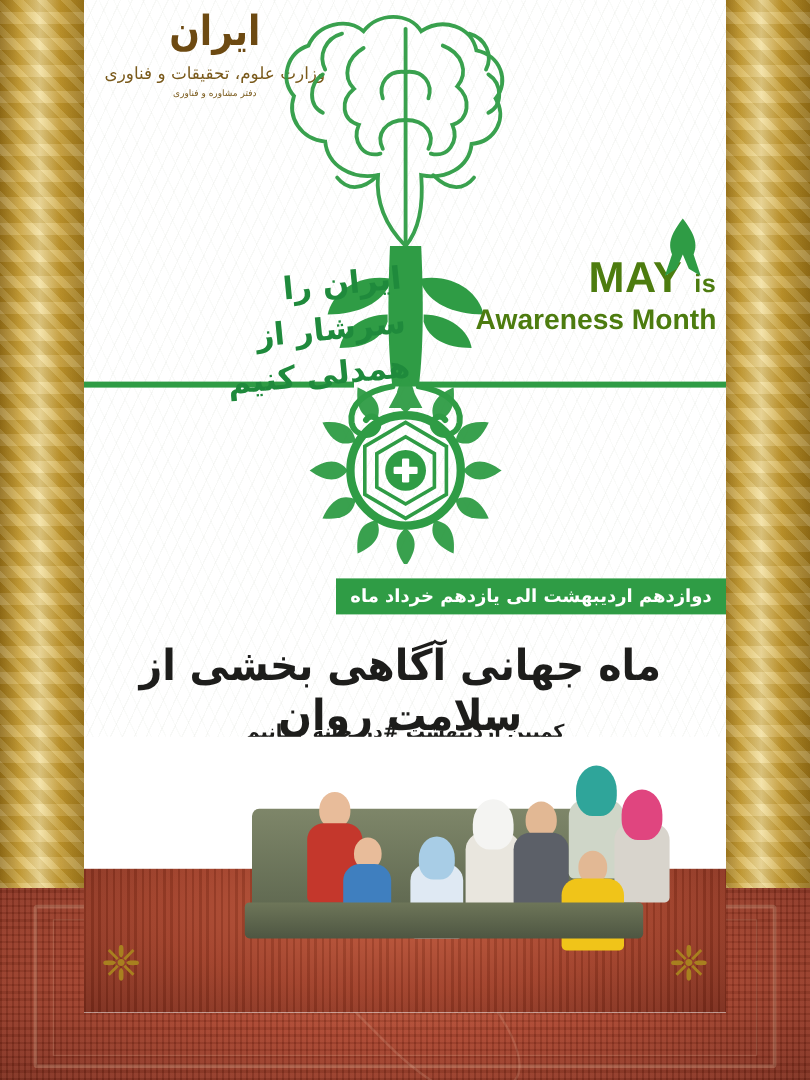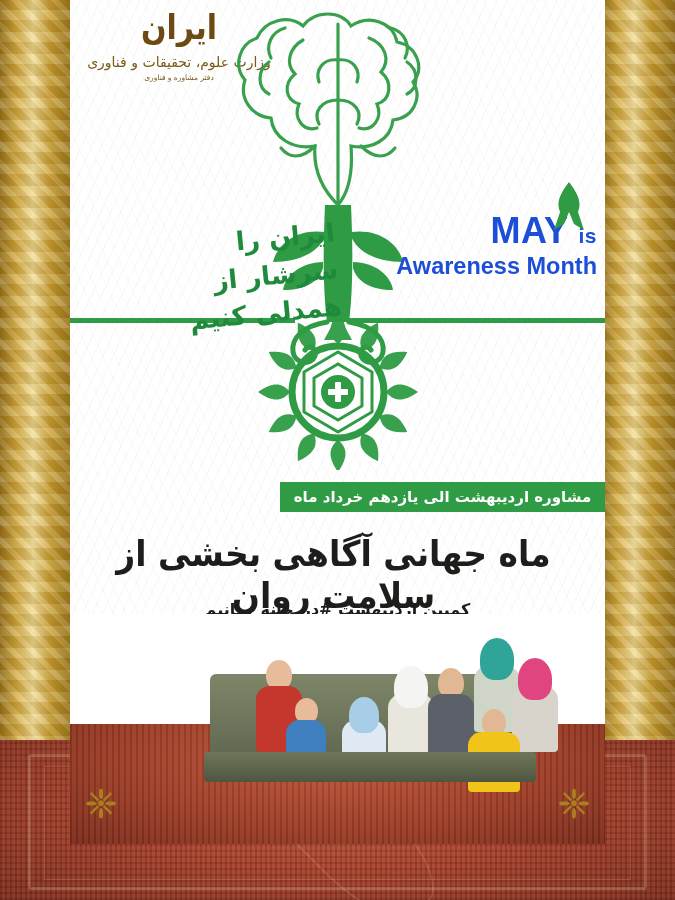--- a/index.html
+++ b/index.html
@@ -159,21 +159,21 @@
   }
   .slogan-fa div { white-space: nowrap; }
 
   
   .headline-en {
     position: absolute;
     right: 8px;
     top: 212px;
     width: 246px;
     text-align: right;
-    color: #1d4ed8;
+    color: #4d7c0f;
   }
   .headline-line1 {
     font-size: 36px;
     font-weight: bold;
     letter-spacing: .5px;
     line-height: 1.05;
   }
   .headline-line1 .is {
     font-size: 21px;
     font-weight: bold;
@@ -425,21 +425,21 @@
         <path d="M22 2 C13 14 9 22 13 32 L7 50 L17 44 L22 32 L27 44 L37 50 L31 32 C35 22 31 14 22 2 Z" fill="#2f9c45"></path>
         <path d="M22 8 C16 17 13 23 16 31 L22 31 L28 31 C31 23 28 17 22 8 Z" fill="#ffffff" opacity="0.0"></path>
       </svg>
       <div class="headline-line1">
         <span>MAY</span>
         <span class="is">is</span>
       </div>
       <div class="headline-line3">Awareness Month</div>
     </div>
 
-    <div class="date-bar">مشاوره اردیبهشت الی یازدهم خرداد ماه</div>
+    <div class="date-bar">دوازدهم اردیبهشت الی یازدهم خرداد ماه</div>
 
     <div class="main-fa">ماه جهانی آگاهی بخشی از سلامت روان</div>
     <div class="sub-fa">کمپین اردیبهشت #در_خانه_بمانیم</div>
 
     <div class="photo">
       <div class="photo-floor"></div>
       <div class="couch"></div>
 
       <div class="fig" style="left:186px; bottom:92px;">
         <div class="head" style="background:#e8bc9a;"></div>

